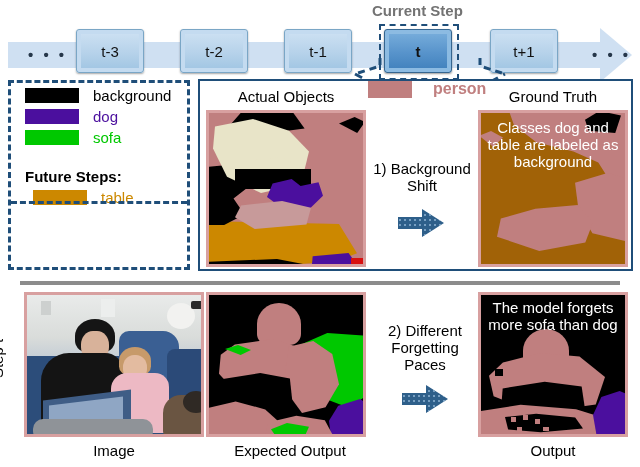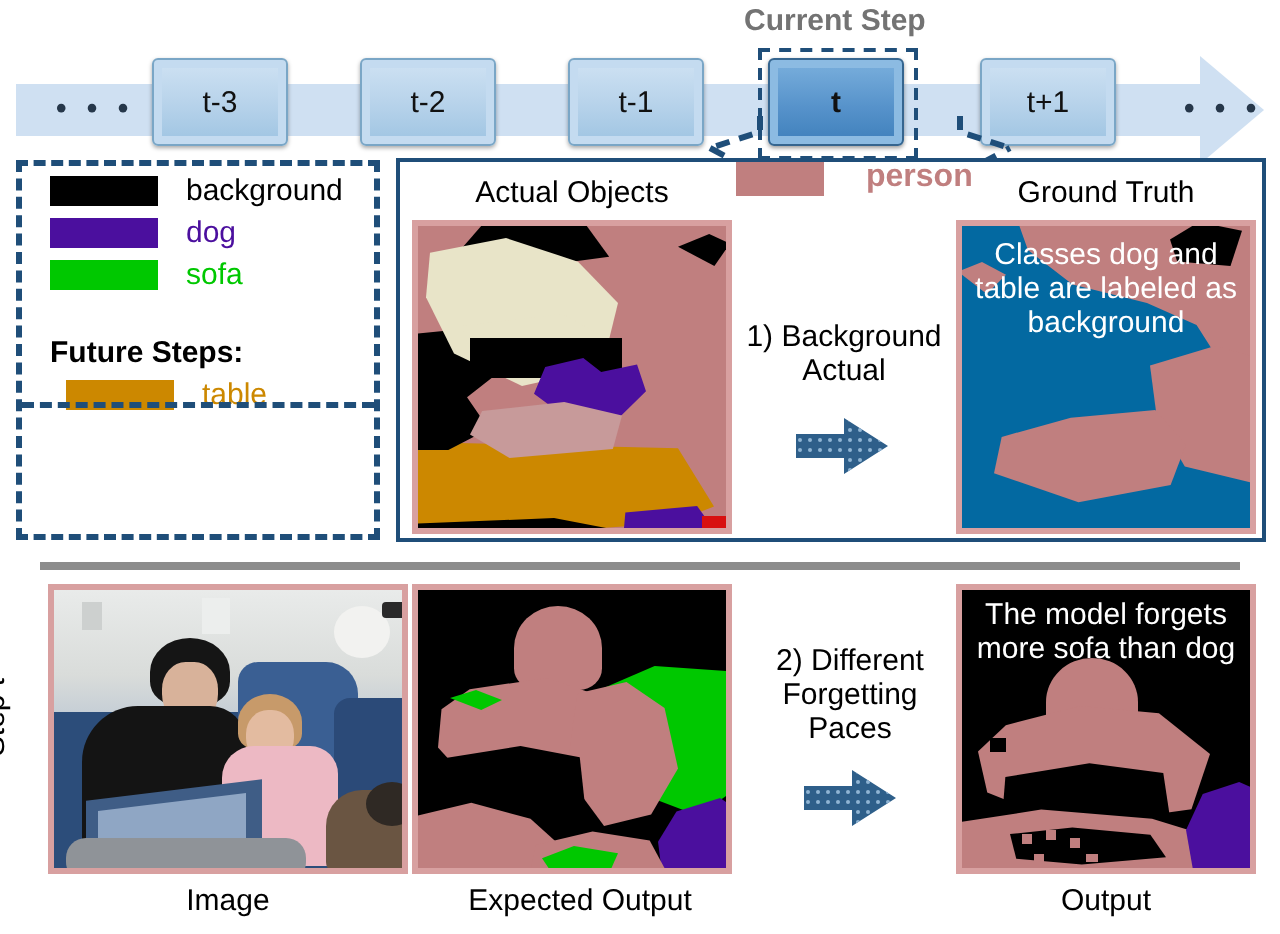--- a/index.html
+++ b/index.html
@@ -190,33 +190,33 @@
   <div class="ov" style="left:26px;top:56px;width:76px;height:20px;background:#000;"></div>
   <div class="ov" style="left:58px;top:66px;width:56px;height:32px;background:#4b0f9e;clip-path:polygon(10% 14%,44% 0,60% 22%,92% 10%,100% 52%,72% 100%,28% 92%,0 56%);"></div>
   <div class="ov" style="left:26px;top:88px;width:76px;height:28px;background:#c79a9a;clip-path:polygon(8% 16%,62% 0,100% 24%,94% 84%,26% 100%,0 58%);"></div>
   <div class="ov" style="left:100px;top:140px;width:46px;height:16px;background:#4b0f9e;clip-path:polygon(8% 20%,86% 0,100% 56%,70% 100%,6% 86%);"></div>
   <div class="ov" style="left:142px;top:145px;width:14px;height:12px;background:#d81010;"></div>
   <div class="ov" style="left:-2px;top:146px;width:100px;height:12px;background:#000;clip-path:polygon(0 24%,70% 0,100% 48%,84% 100%,0 100%);"></div>
 </div>
 
 <div class="mid-txt" style="left:370px;top:160px;width:104px;">
   <span>1) Background</span><br>
-  <span>Actual</span>
+  <span>Shift</span>
 </div>
 <svg class="big-arrow" style="left:398px;top:208px;" viewBox="0 0 46 30">
   <defs>
     <pattern id="dots1" width="5" height="5" patternUnits="userSpaceOnUse">
       <circle cx="2" cy="2" r="1" fill="#8fb4d4"></circle>
     </pattern>
   </defs>
   <path d="M0 9 L24 9 L24 1 L46 15 L24 29 L24 21 L0 21 Z" fill="#2e5f8a"></path>
   <path d="M0 9 L24 9 L24 1 L46 15 L24 29 L24 21 L0 21 Z" fill="url(#dots1)"></path>
 </svg>
 
-<div class="seg" style="left:478px;top:110px;width:150px;height:157px;background:#0369a1;">
+<div class="seg" style="left:478px;top:110px;width:150px;height:157px;background:#a16207;">
   <div class="ov" style="left:28px;top:-2px;width:124px;height:78px;background:#c07f7f;clip-path:polygon(0 0,100% 0,100% 100%,84% 96%,72% 66%,52% 52%,22% 40%,4% 18%);"></div>
   <div class="ov" style="left:104px;top:-2px;width:36px;height:22px;background:#000;clip-path:polygon(0 40%,40% 0,100% 20%,84% 100%,10% 90%);"></div>
   <div class="ov" style="left:94px;top:60px;width:58px;height:70px;background:#c07f7f;clip-path:polygon(0 14%,56% 0,100% 10%,100% 100%,30% 86%,6% 52%);"></div>
   <div class="ov" style="left:16px;top:92px;width:96px;height:48px;background:#c07f7f;clip-path:polygon(4% 28%,40% 8%,84% 0,100% 36%,92% 78%,44% 96%,0 66%);"></div>
   <div class="ov" style="left:-2px;top:18px;width:24px;height:16px;background:#c07f7f;clip-path:polygon(0 30%,50% 0,100% 40%,60% 100%);"></div>
   <div class="txt-on-img" style="top:6px;padding:0 6px;box-sizing:border-box;">Classes dog and table are labeled as background</div>
 </div>
 
 <div id="divider"></div>
 

